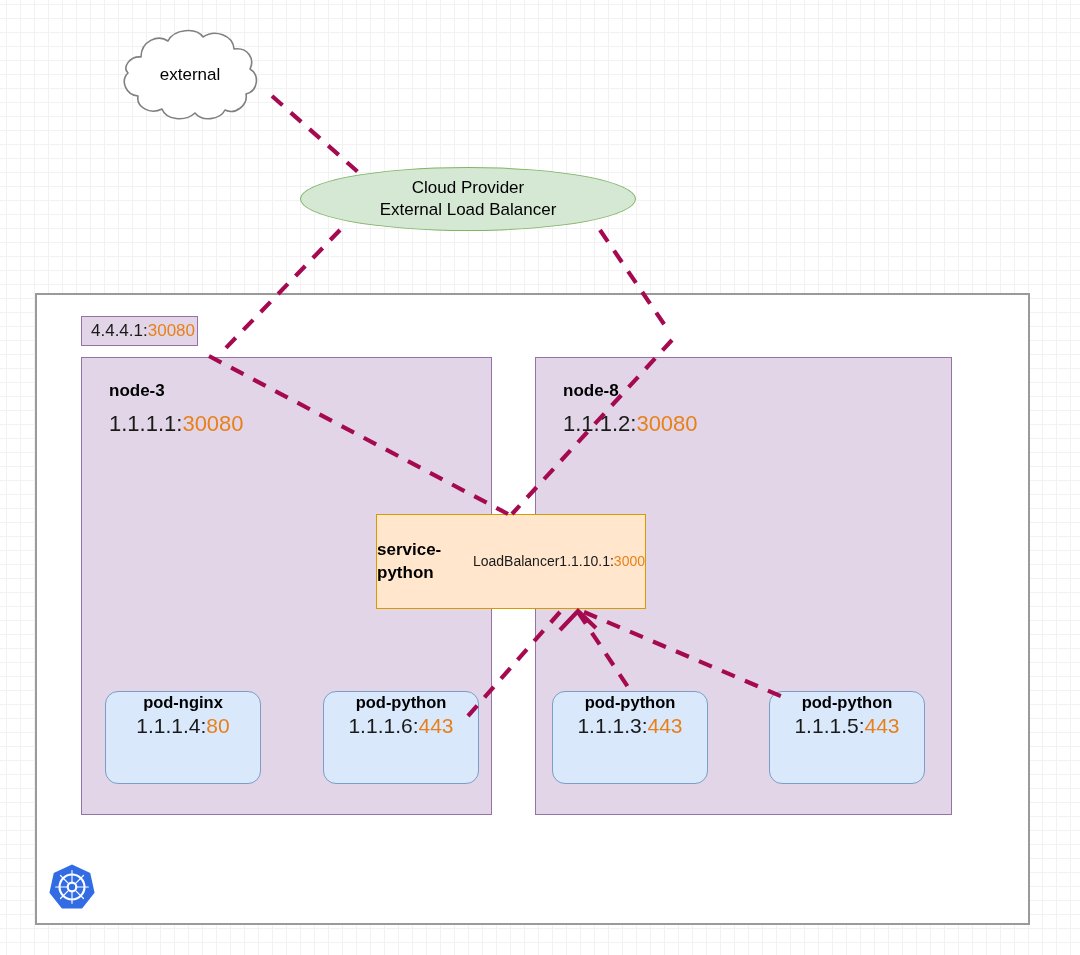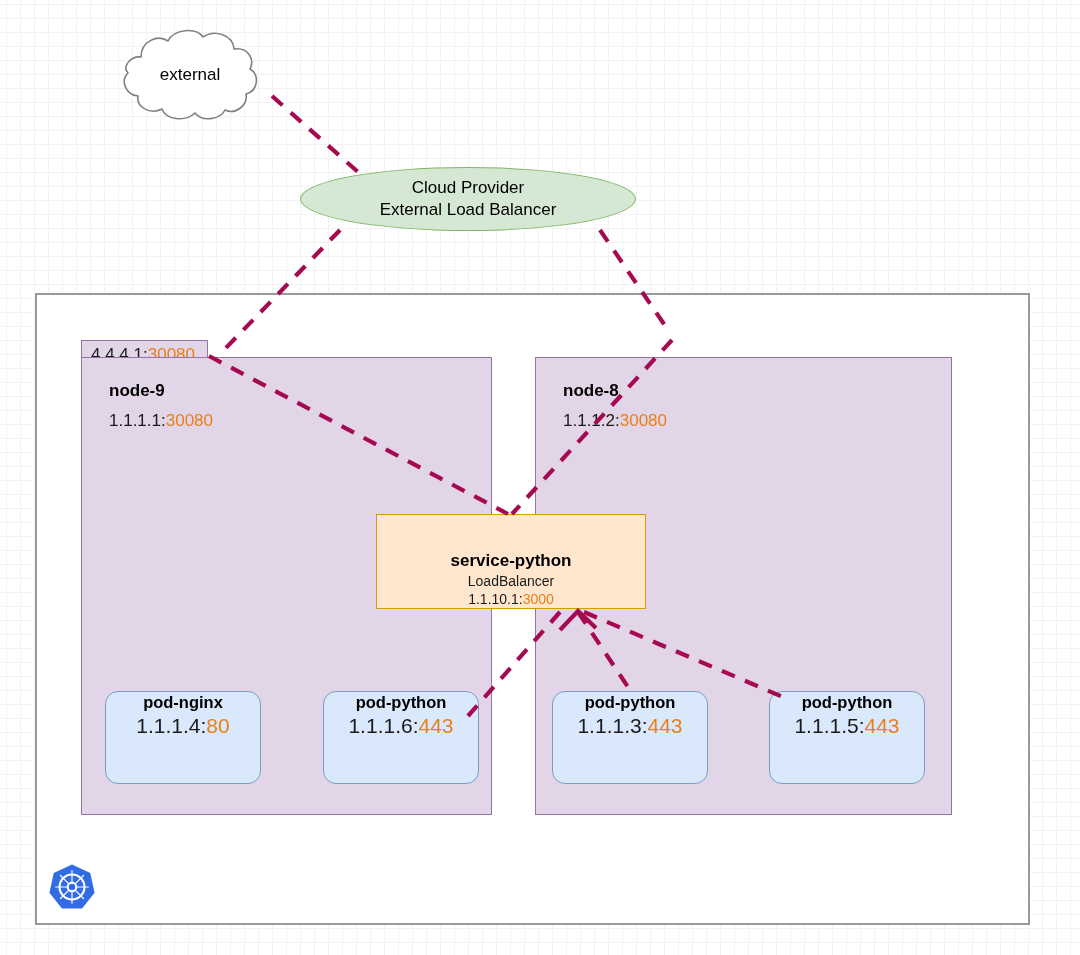--- a/index.html
+++ b/index.html
@@ -63,21 +63,21 @@
   }
   .node-title {
     position: absolute;
     font-size: 17px;
     font-weight: bold;
     color: #000000;
     white-space: nowrap;
   }
   .node-addr {
     position: absolute;
-    font-size: 17px;
+    font-size: 22px;
     color: #1a1a1a;
     white-space: nowrap;
   }
   .port { color: #e8801a; }
   
   .pod {
     position: absolute;
     width: 156px;
     height: 93px;
     background: #dae8fc;
@@ -103,21 +103,21 @@
   #service-box {
     position: absolute;
     left: 376px;
     top: 514px;
     width: 270px;
     height: 95px;
     background: #ffe6cc;
     border: 1.5px solid #d79b00;
     box-sizing: border-box;
     display: flex;
-    flex-direction: column;
+    flex-direction: row;
     align-items: center;
     justify-content: flex-end;
     line-height: 1.3;
   }
   #service-box .svc-name {
     font-size: 17px;
     font-weight: bold;
     color: #000000;
   }
   #service-box .svc-type,
@@ -174,25 +174,25 @@
     height: 50px;
   }
 </style>
 </head>
 <body>
 
 <div id="canvas">
 
   <div id="cluster-box"></div>
 
-  <div class="node-tag" style="left:81px; top:340px; width:127px;">
+  <div class="node-tag" style="left:81px; top:316px; width:117px;">
     <span>4.4.4.1:</span><span class="port">30080</span>
   </div>
   <div class="node-body" style="left:81px; top:357px; width:411px; height:458px;"></div>
-  <div class="node-title" style="left:109px; top:381px;">node-9</div>
+  <div class="node-title" style="left:109px; top:381px;">node-3</div>
   <div class="node-addr" style="left:109px; top:411px;">
     <span>1.1.1.1:</span><span class="port">30080</span>
   </div>
 
   <div class="node-body" style="left:535px; top:357px; width:417px; height:458px;"></div>
   <div class="node-title" style="left:563px; top:381px;">node-8</div>
   <div class="node-addr" style="left:563px; top:411px;">
     <span>1.1.1.2:</span><span class="port">30080</span>
   </div>
 

